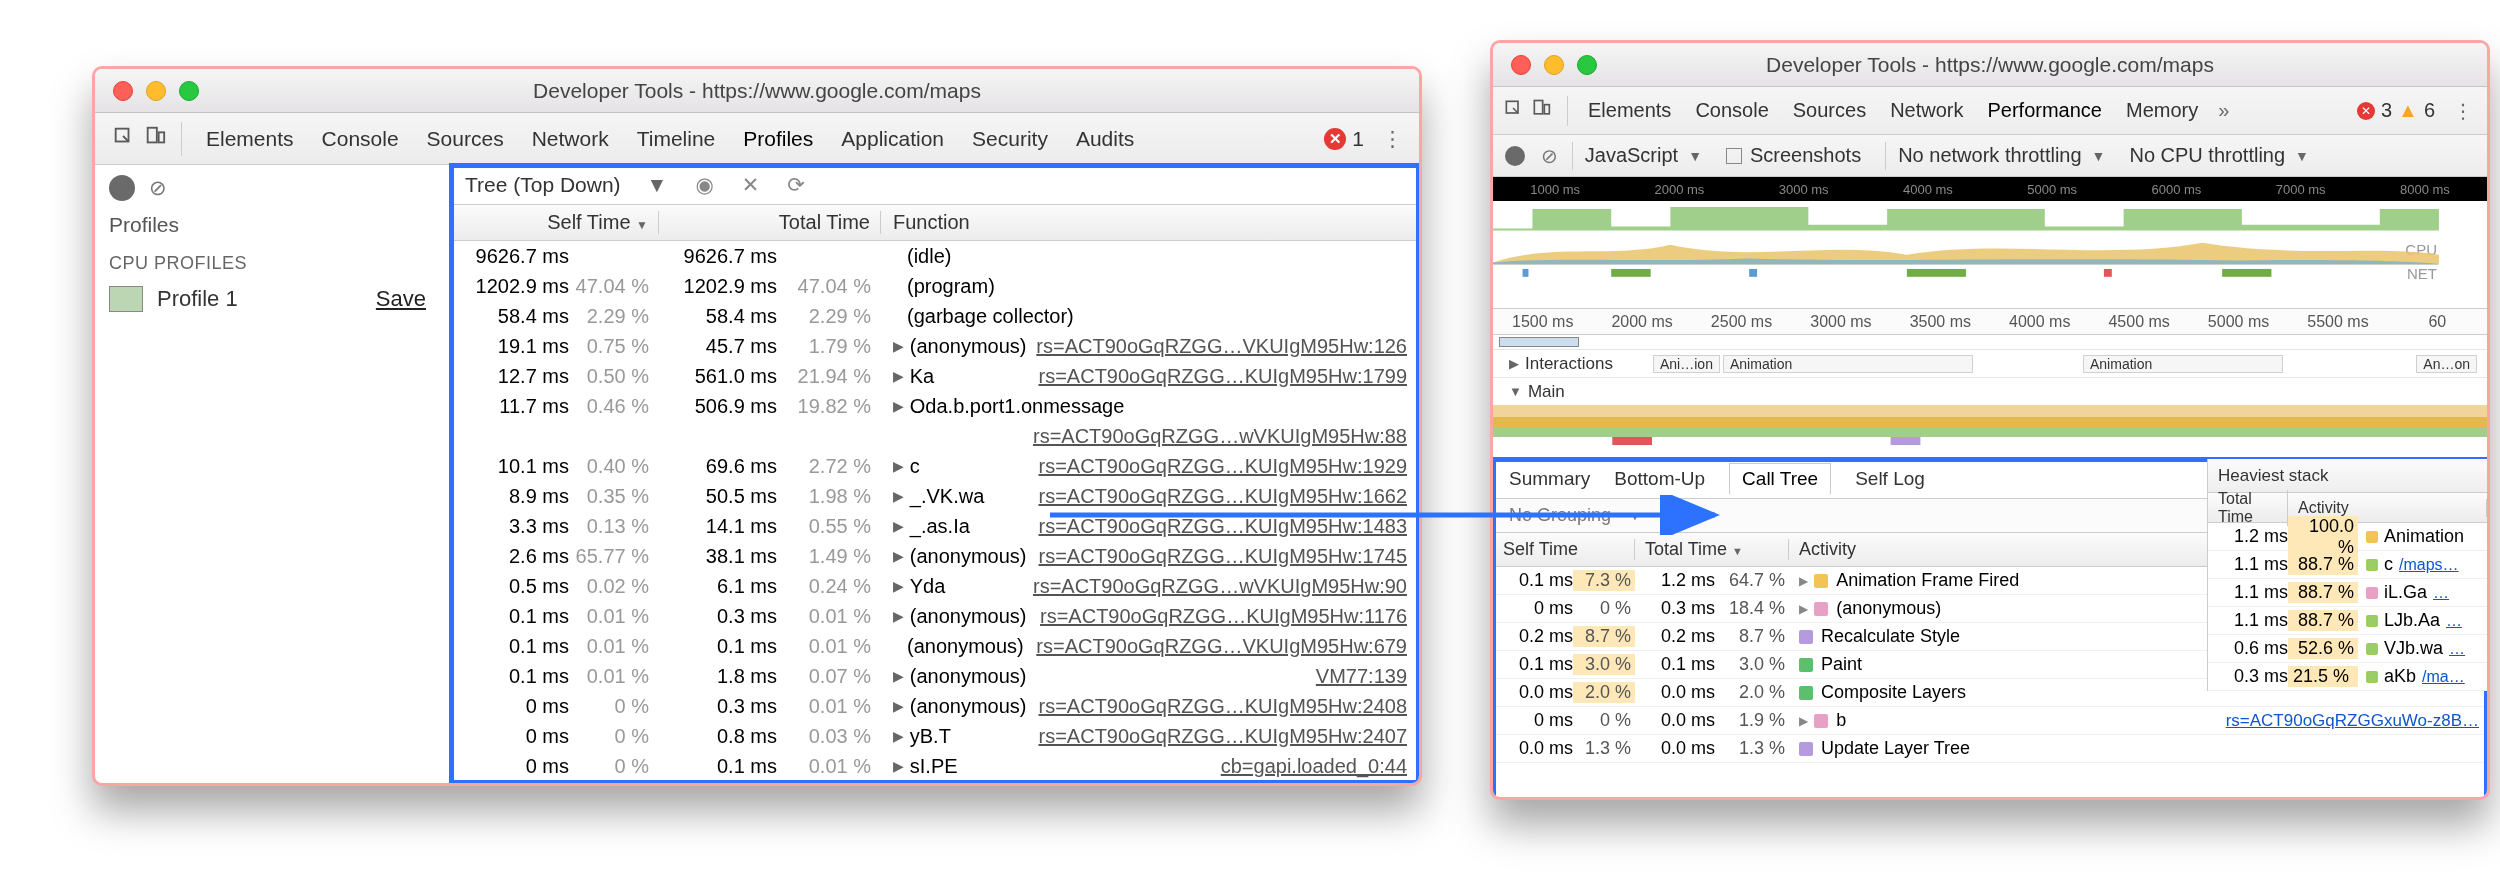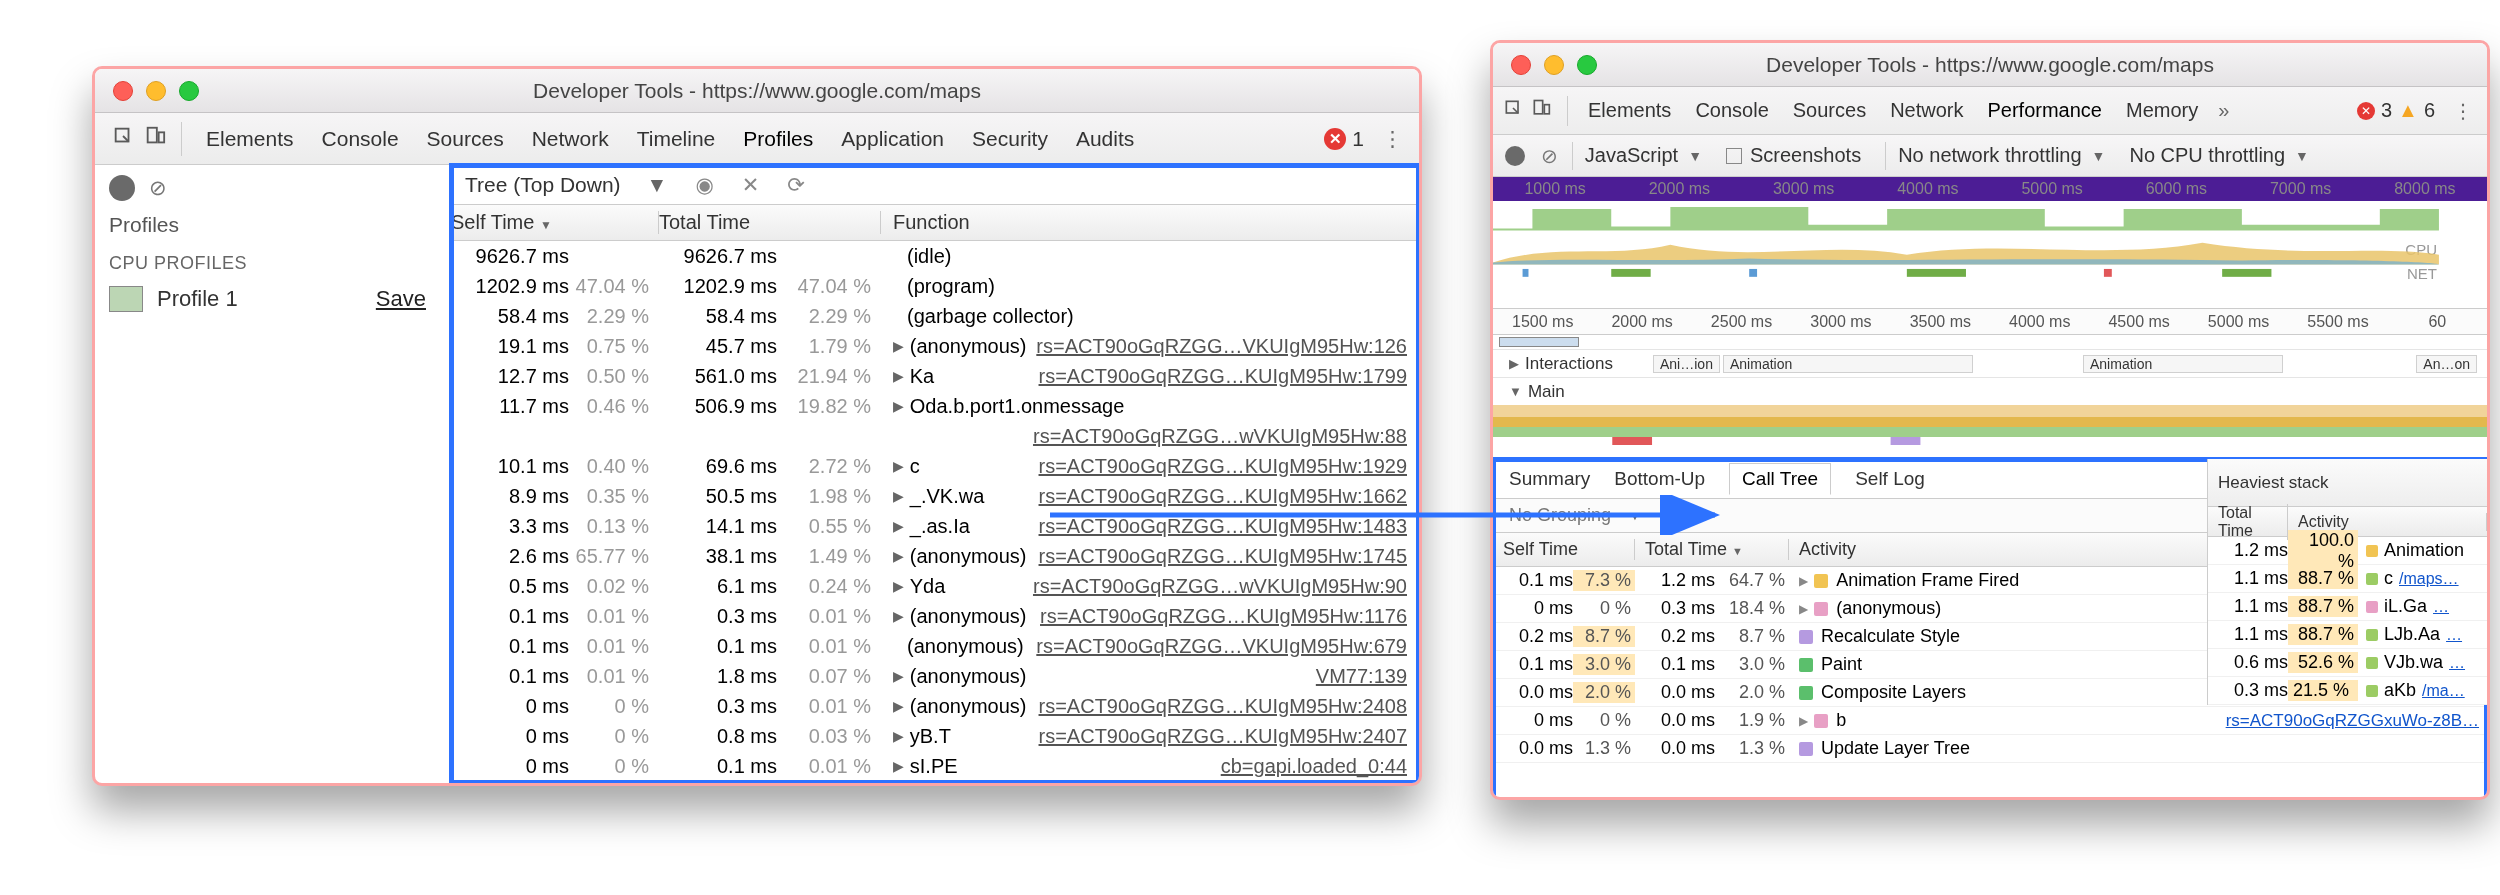--- a/index.html
+++ b/index.html
@@ -29,42 +29,42 @@
   .sidebar .section{font-size:18px;color:#666;letter-spacing:0.5px;margin-bottom:12px}
   .profrow{display:flex;align-items:flex-end;font-size:22px}
   .profrow .pimg{width:34px;height:26px;background:#bcd6b4;border:1px solid #888;margin-right:14px}
   .profrow .save{margin-left:auto;text-decoration:underline;color:#222;margin-right:10px}
   .tblwrap{flex:1;min-width:0}
   .tbar2{height:40px;border-bottom:1px solid #ccc;display:flex;align-items:center;font-size:21px;color:#333;padding-left:14px}
   .tbar2 .dd{display:flex;align-items:center}
   .tbar2 .caret{margin-left:26px;color:#666}
   .tbar2 .ic{margin-left:28px;color:#888}
   .hdrrow{display:flex;background:linear-gradient(#fbfbfb,#ececec);border-bottom:1px solid #ccc;height:36px;align-items:center;font-size:20px;color:#333}
-  .hdrrow div{border-right:1px solid #ccc;padding-right:10px;text-align:left}
+  .hdrrow div{border-right:1px solid #ccc;padding-right:10px;text-align:right}
   .c-self{width:208px}
   .c-tot{width:222px}
   .c-fn{flex:1;text-align:left !important;padding-left:12px !important;border-right:none !important;display:flex;align-items:center}
   .row{display:flex;height:30px;align-items:center;font-size:20px}
   .row .st{width:118px;text-align:right}
   .row .sp{width:90px;text-align:right;color:#999;padding-right:10px}
   .row .tt{width:118px;text-align:right}
   .row .tp{width:104px;text-align:right;color:#999;padding-right:10px}
   .row .fn{flex:1;padding-left:12px;display:flex;align-items:center;min-width:0}
   .row .tri{color:#666;margin-right:6px;font-size:14px}
   .row .link{margin-left:auto;text-decoration:underline;color:#545454;white-space:nowrap;font-size:20px;padding-right:12px}
   .hilite{outline:5px solid #2d72ff;outline-offset:-3px}
   
   .tabbar2{height:48px;background:linear-gradient(#f6f5f6,#ededed);border-bottom:1px solid #ccc;display:flex;align-items:center;font-size:20px;color:#333;padding:0 10px}
   .tabbar2 .tab{margin:0 12px;cursor:pointer;white-space:nowrap}
   .tabbar2 .tab.active{color:#000}
   .ctrlbar{height:42px;background:linear-gradient(#f7f6f7,#ececec);border-bottom:1px solid #ccc;display:flex;align-items:center;font-size:20px;color:#333;padding:0 12px}
   .ctrlbar .seg{display:flex;align-items:center;margin-right:24px}
   .ctrlbar .caret{margin-left:10px;color:#666;font-size:14px}
   .ov{height:132px;position:relative;border-bottom:1px solid #ccc}
-  .ruler{height:24px;background:#4c1d95;display:flex;font-size:16px;color:#888;align-items:center}
+  .ruler{height:24px;background:#000000;display:flex;font-size:13px;color:#888;align-items:center}
   .ruler span{flex:1;text-align:center}
   .ov .lane{height:32px;position:relative;margin-right:48px}
   .ov .lbl{position:absolute;right:2px;font-size:15px;color:#999;top:50%;transform:translateY(-50%)}
   .ov svg{position:absolute;inset:0}
   .ruler2{height:26px;border-bottom:1px solid #ccc;display:flex;font-size:16px;color:#555;align-items:center;background:#fbfbfb}
   .ruler2 span{flex:1;text-align:center}
   .track{height:28px;display:flex;align-items:center;font-size:17px;color:#333;border-top:1px solid #e5e5e5;position:relative;padding-left:16px}
   .track .tri{font-size:13px;color:#666;margin-right:6px}
   .track .lab{background:#f6f6f6;border:1px solid #d0d0d0;font-size:14px;padding:0 6px;position:absolute}
   .flame{height:54px;background:#fff;position:relative}
@@ -78,21 +78,21 @@
   .r2{display:flex;height:28px;align-items:center;font-size:18px;border-bottom:1px solid #f0f0f0}
   .r2 .c1{width:80px;text-align:right}
   .r2 .c2{width:62px;text-align:right;color:#555;padding-right:4px}
   .r2 .c3{width:80px;text-align:right}
   .r2 .c4{width:74px;text-align:right;color:#555;padding-right:4px}
   .r2 .c5{flex:1;display:flex;align-items:center;padding-left:10px}
   .r2 .sw{width:14px;height:14px;margin-right:8px;border-radius:2px;flex-shrink:0}
   .r2 .tri{color:#888;font-size:12px;margin-right:6px}
   .r2 .lnk{text-decoration:underline;color:#1155cc;margin-left:auto;padding-right:8px;white-space:nowrap;font-size:17px}
   .heavy{position:absolute;right:0;top:0;width:280px;background:#fff;border-left:1px solid #ccc}
-  .heavy .hhead{height:48px;background:linear-gradient(#fbfbfb,#eee);border-bottom:1px solid #ccc;display:flex;align-items:center;padding-left:10px;font-size:17px;color:#333}
+  .heavy .hhead{height:34px;background:linear-gradient(#fbfbfb,#eee);border-bottom:1px solid #ccc;display:flex;align-items:center;padding-left:10px;font-size:17px;color:#333}
   .rightbody{height:calc(100% - 90px);display:flex;flex-direction:column}
   .arrow{position:absolute;pointer-events:none}
   .hilite2{outline:5px solid #2d72ff;outline-offset:-3px}
   .hcol1{width:80px;text-align:right}
   .hcol2{width:70px;padding-right:4px}
   .hcol3{flex:1;display:flex;align-items:center;padding-left:8px}
   .hcol3 .sw{width:12px;height:12px;margin-right:6px;border-radius:2px}
   .hcol3 .lnk2{text-decoration:underline;color:#1155cc;margin-left:6px;font-size:16px}
 </style>
 </head>

